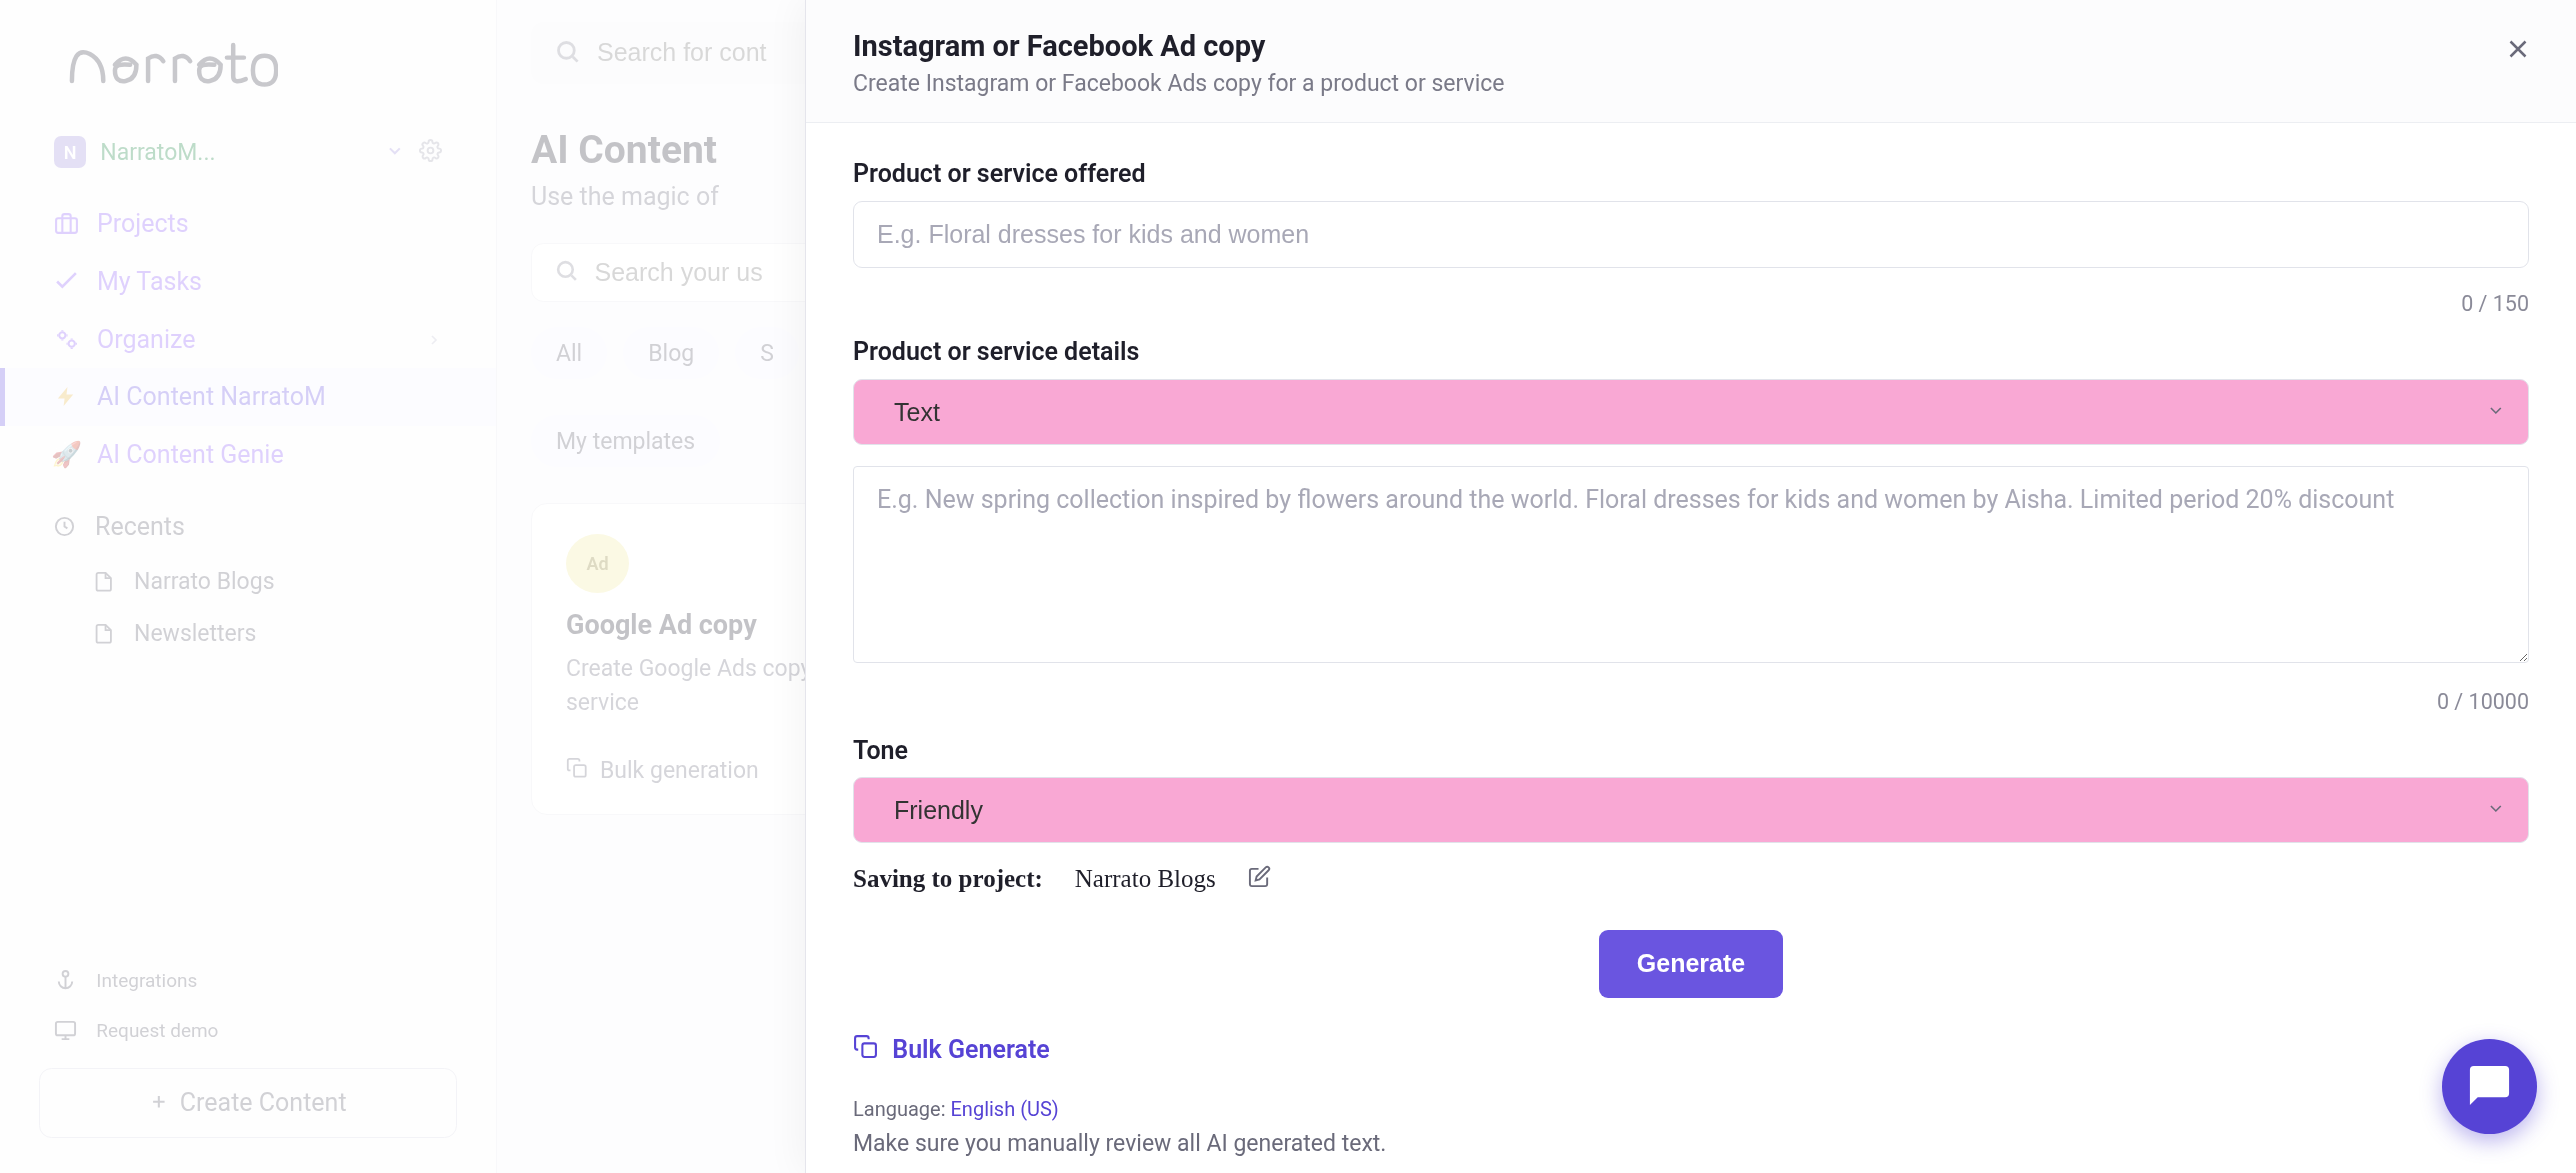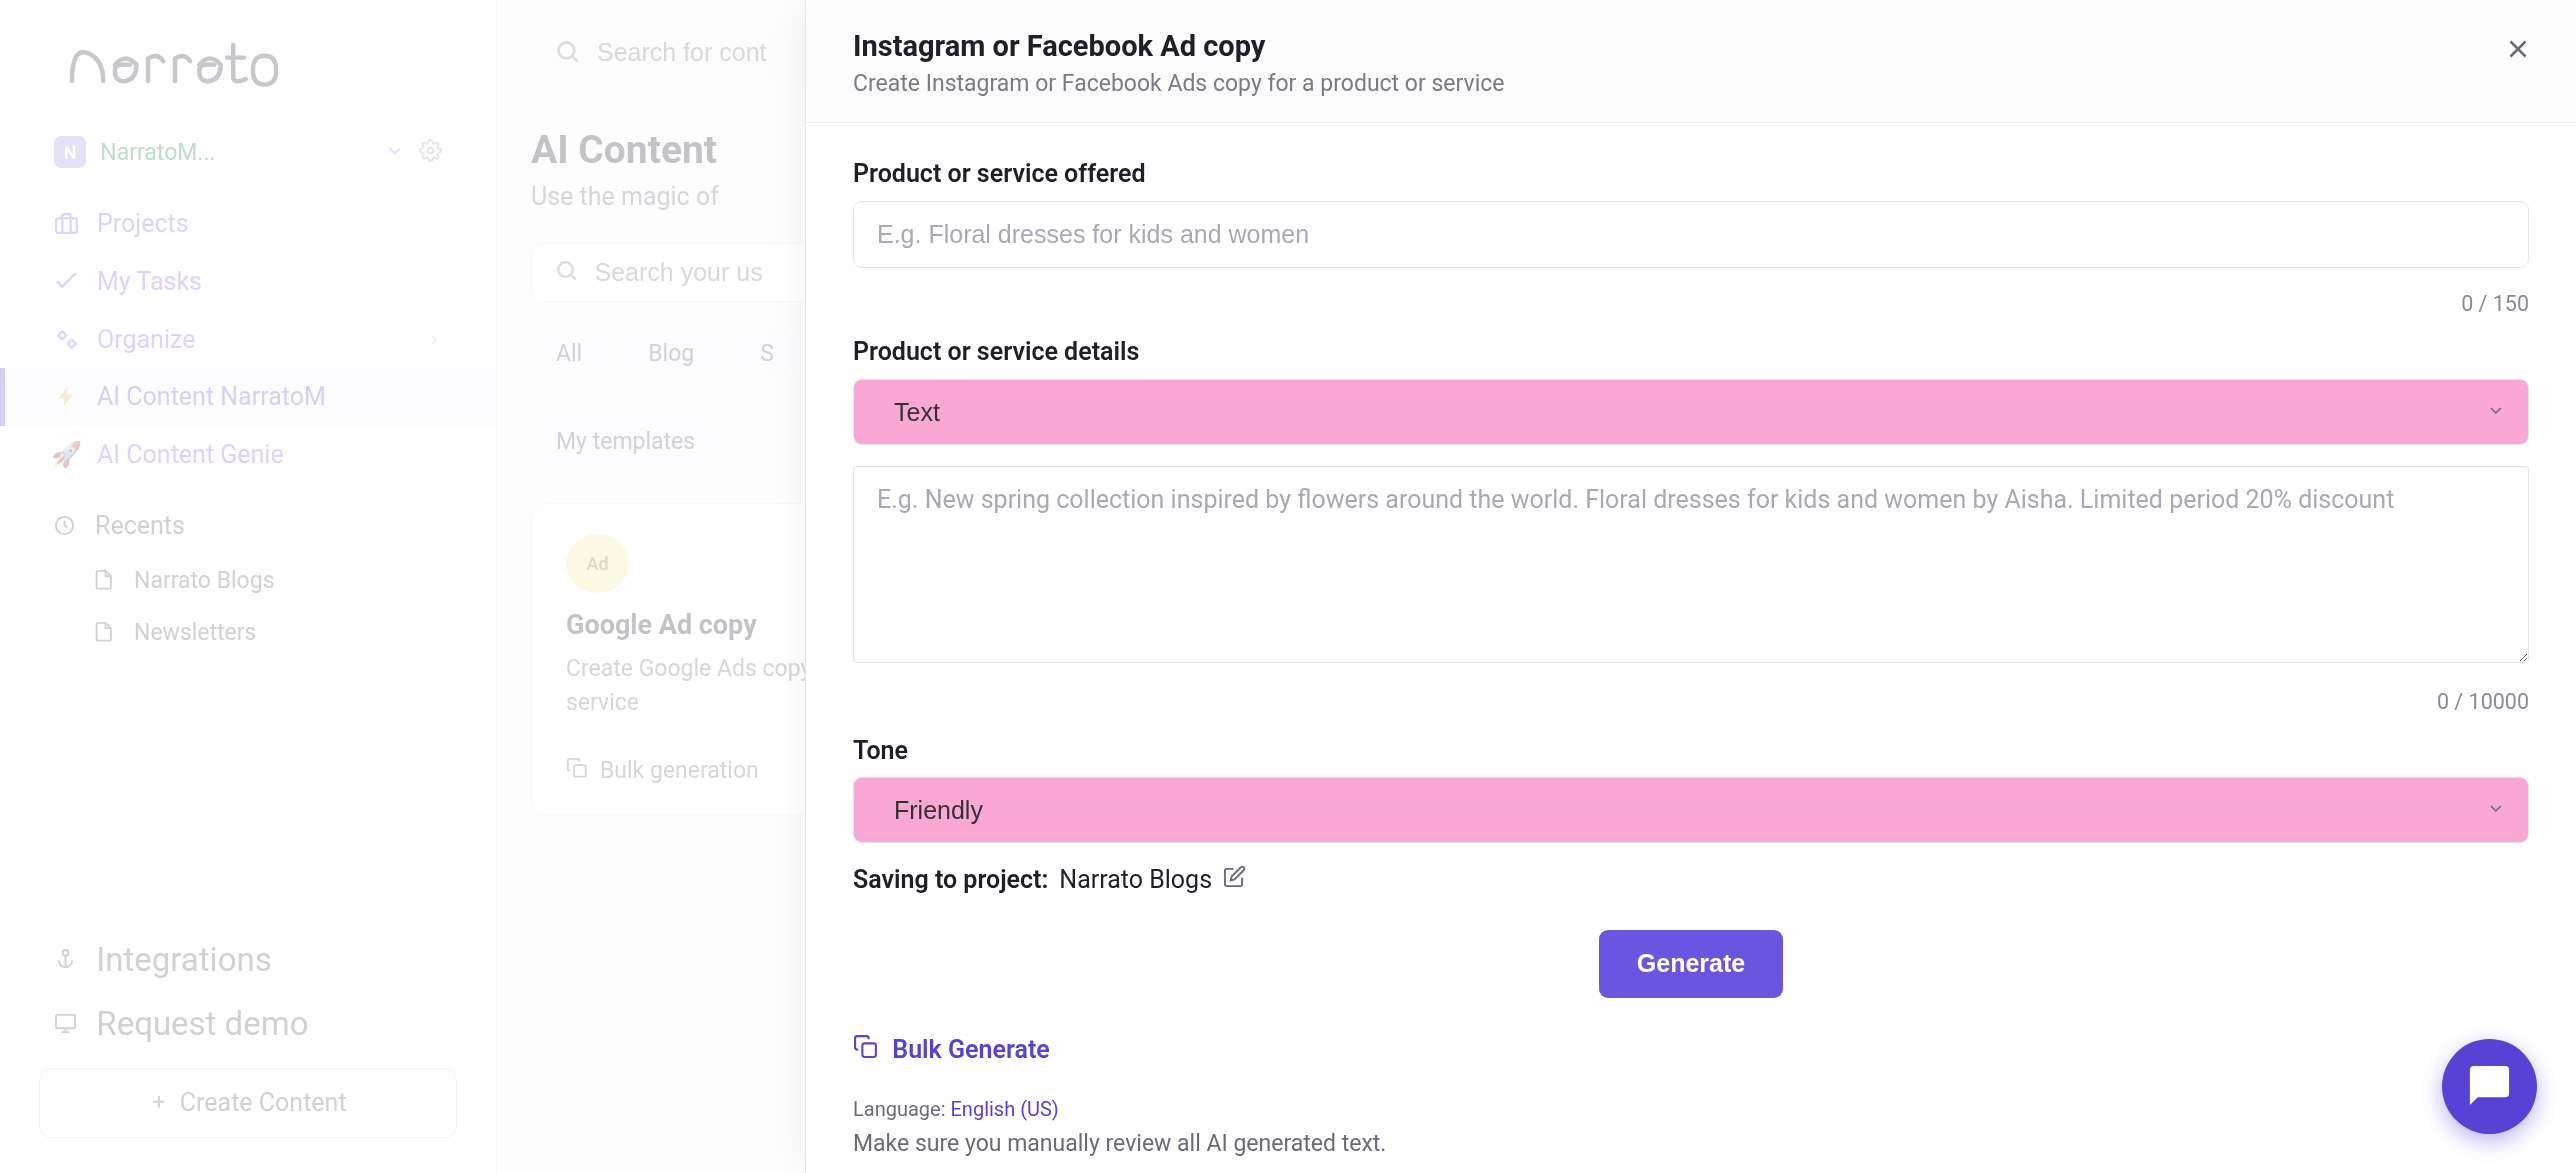--- a/index.html
+++ b/index.html
@@ -26,21 +26,21 @@
 .nav-chevron-r { margin-left: auto; color: #bfbfcf; }
 
 .sidebar-gap { flex: .05; }
 
 .recents-head { display: flex; align-items: center; gap: 18px; padding: 14.3px 52px; font-size: 25px; color: #5a5a68; }
 .recent-item { display: flex; align-items: center; gap: 18px; padding: 12.5px 91px; font-size: 23px; color: #5a5a68; cursor: pointer; }
 
 .sidebar-spacer { flex: 1; }
 
 .sidebar-bottom { padding: 0 39px 36px; }
-.bottom-link { display: flex; align-items: center; gap: 18px; padding: 12.5px 14.3px; font-size: 33px; color: #5a5a68; cursor: pointer; }
+.bottom-link { display: flex; align-items: center; gap: 18px; padding: 12.5px 14.3px; font-size: 19px; color: #5a5a68; cursor: pointer; }
 .create-btn { display: flex; align-items: center; justify-content: center; gap: 10.7px; border: 1.8px solid #d5d5e0; border-radius: 12.5px; padding: 19.7px 0; margin-top: 12.5px; font-size: 25px; color: #5a5a68; cursor: pointer; }
 
 
 .main { flex: 1; display: flex; flex-direction: column; overflow: hidden; }
 .search-top { padding: 21.5px 34px; }
 .search-box { display: flex; align-items: center; gap: 16px; background: #f4f4f7; border-radius: 12.5px; padding: 16px 23px; }
 .search-input { border: none; background: transparent; font-size: 25px; color: #888; flex: 1; outline: none; }
 
 .content { padding: 21.5px 34px; }
 .page-title { font-size: 39px; font-weight: 700; color: #2a2a38; margin-bottom: 9px; }
@@ -72,21 +72,21 @@
 .text-input { width: 100%; border: 1.8px solid #e1e3ea; border-radius: 9px; padding: 18px 23px; font-size: 25px; color: #333; outline: none; }
 .text-input::placeholder { color: #a8a8b6; }
 .char-count { text-align: right; font-size: 21.5px; color: #8a8a98; margin-top: 23px; margin-bottom: 21.5px; }
 .select-wrap { position: relative; }
 .select { width: 100%; border: 1.8px solid #e1e3ea; border-radius: 9px; padding: 18px 40px; font-size: 25px; color: #333; appearance: none; background: #f9a8d4; outline: none; cursor: pointer; }
 .select-chev { position: absolute; right: 23px; top: 50%; transform: translateY(-50%); pointer-events: none; color: #6a6a7a; }
 .divider-gap { height: 21.5px; }
 .textarea { width: 100%; border: 1.8px solid #e1e3ea; border-radius: 4px; padding: 18px 23px; font-size: 25px; color: #b91c1c; outline: none; min-height: 197px; resize: vertical; font-family: inherit; }
 .textarea::placeholder { color: #a8a8b6; }
 
-.saving-row { display: flex; align-items: center; gap: 11px; font-size: 25px; margin: 21.5px 0 36px; }
+.saving-row { display: flex; align-items: center; gap: 32px; font-size: 25px; margin: 21.5px 0 36px; font-family: Liberation Serif, serif; }
 .saving-label { font-weight: 600; color: #1f1f2a; }
 .saving-project { color: #1f1f2a; }
 .edit-icon { color: #6a6a7a; cursor: pointer; }
 
 .generate-btn { display: block; margin: 0 auto 36px; background: #6a55e0; color: #ffffff; border: none; border-radius: 9px; padding: 19.7px 38px; font-size: 25px; font-weight: 600; cursor: pointer; }
 
 .bulk-row { display: flex; align-items: center; gap: 14.3px; color: #5643d5; font-size: 25px; font-weight: 600; margin-bottom: 32px; cursor: pointer; position: relative; }
 .play-mini { position: absolute; right: 9px; color: #bfbfcf; }
 
 .lang-row { font-size: 20px; color: #6a6a7a; margin-bottom: 9px; }

